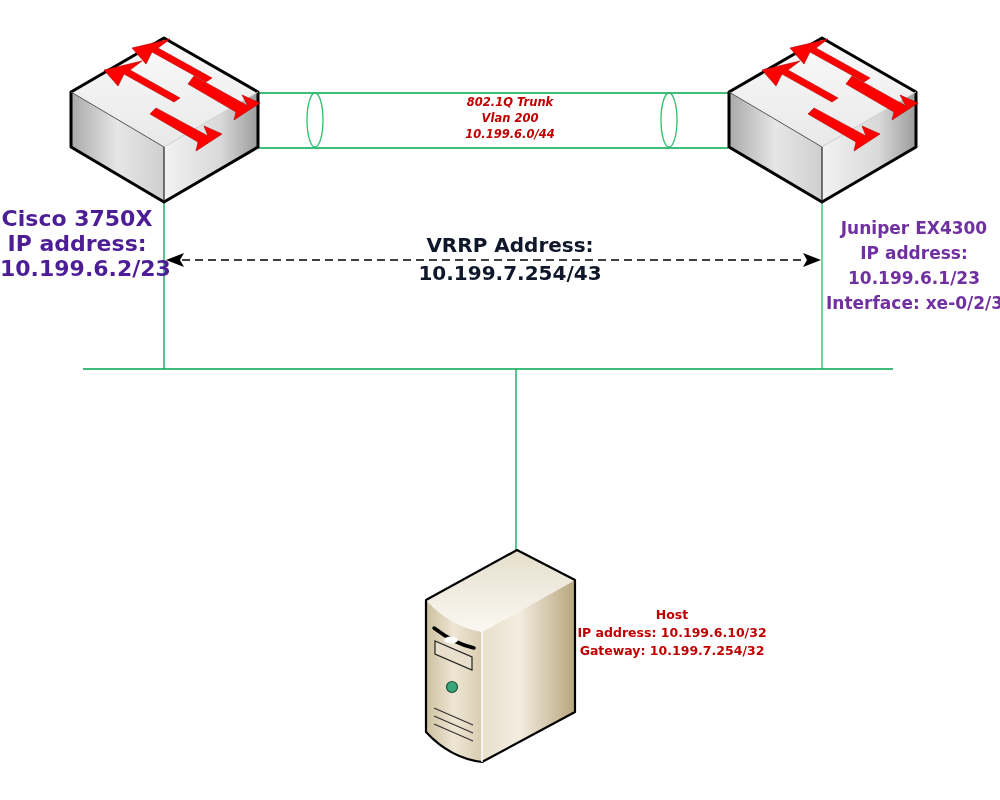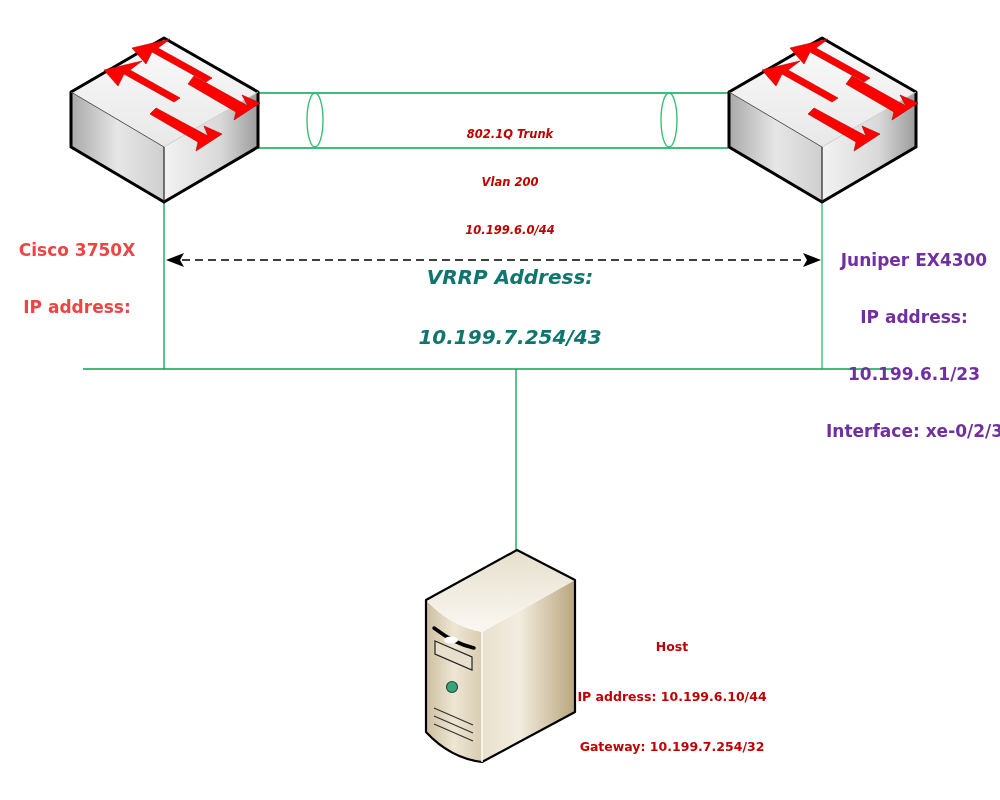--- a/index.html
+++ b/index.html
@@ -1,23 +1,23 @@
 <!DOCTYPE html>
 <html><head>
 <meta charset="utf-8">
 <style>
   html, body { margin: 0; padding: 0; background: #ffffff; }
   body { width: 1000px; height: 800px; position: relative; overflow: hidden; font-family: "Liberation Sans", sans-serif; }
   svg.canvas { position: absolute; left: 0; top: 0; }
   .label { position: absolute; text-align: center; font-weight: bold; font-family: "DejaVu Sans", sans-serif; }
-  .label div { white-space: nowrap; margin-top: 32px; }
-  .cisco { color: #ef4444; font-size: 17px; line-height: 25px; }
+  .label div { white-space: nowrap; }
+  .cisco { color: #4c1d95; font-size: 22px; line-height: 25px; }
   .juniper { color: #7030a0; font-size: 17px; line-height: 25px; }
   .trunk { color: #c00000; font-style: italic; font-size: 11.5px; line-height: 16px; }
-  .vrrp { color: #0f766e; font-style: italic; font-size: 20px; line-height: 28px; }
+  .vrrp { color: #0f172a; font-size: 20px; line-height: 28px; }
   .host { color: #c00000; font-size: 12.5px; line-height: 18px; }
 </style>
 </head>
 <body>
 
 <svg class="canvas" width="1000" height="800" viewBox="0 0 1000 800">
   <defs>
     <linearGradient id="swLeft" x1="0" y1="0" x2="1" y2="0">
       <stop offset="0" stop-color="#a9a9a9"></stop>
       <stop offset="0.5" stop-color="#e6e6e6"></stop>
@@ -117,31 +117,32 @@
 
 <div class="label trunk" style="left:430px; top:94px; width:160px;">
   <div>802.1Q Trunk</div>
   <div>Vlan 200</div>
   <div>10.199.6.0/44</div>
 </div>
 
 <div class="label cisco" style="left:0px; top:206px; width:154px;">
   <div>Cisco 3750X</div>
   <div>IP address:</div>
+  <div>10.199.6.2/23</div>
 </div>
 
 <div class="label juniper" style="left:826px; top:216px; width:176px;">
   <div>Juniper EX4300</div>
   <div>IP address:</div>
   <div>10.199.6.1/23</div>
   <div>Interface: xe-0/2/3</div>
 </div>
 
 <div class="label vrrp" style="left:380px; top:231px; width:260px;">
   <div>VRRP Address:</div>
   <div>10.199.7.254/43</div>
 </div>
 
 <div class="label host" style="left:562px; top:606px; width:220px;">
   <div>Host</div>
-  <div>IP address: 10.199.6.10/44</div>
+  <div>IP address: 10.199.6.10/32</div>
   <div>Gateway: 10.199.7.254/32</div>
 </div>
 
 </body></html>

